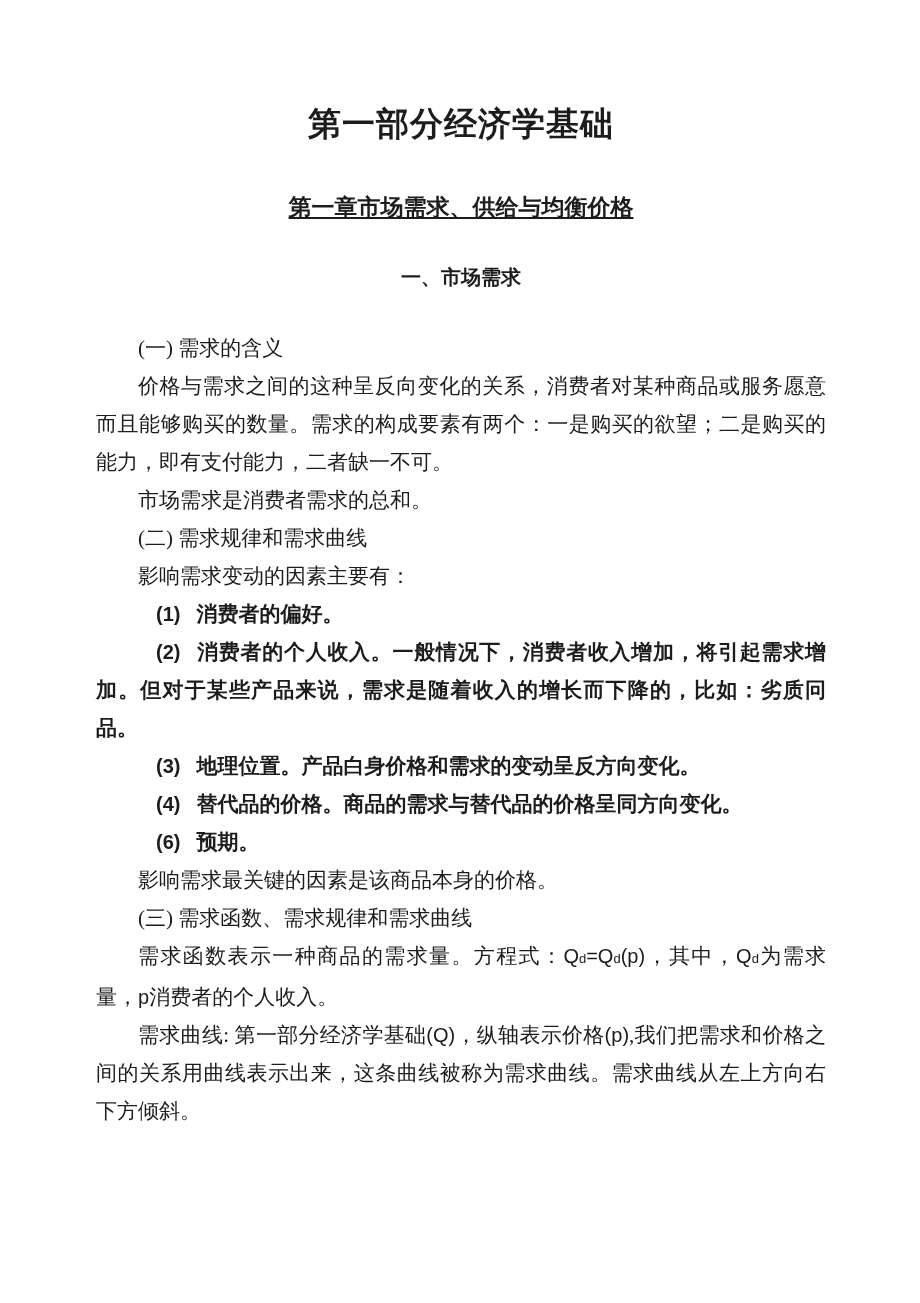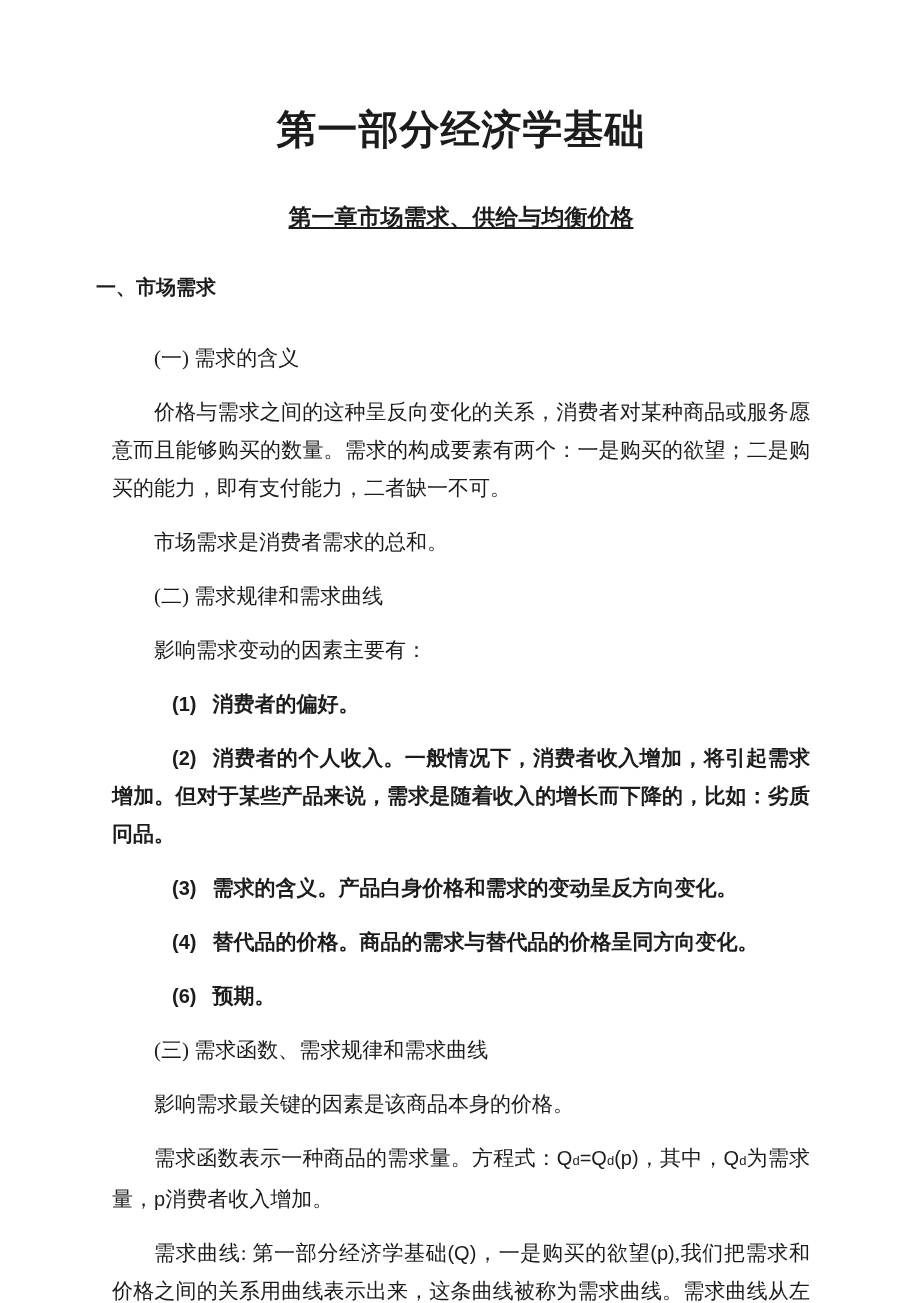--- a/index.html
+++ b/index.html
@@ -14,43 +14,43 @@
     color: #1c1c1c;
     overflow: hidden;
   }
   .page {
     width: 730px;
     padding: 0 94px 0 96px;
   }
   .h1 {
     margin: 102px 0 0 0;
     text-align: center;
-    font-size: 40px;
+    font-size: 33px;
     font-weight: 700;
     letter-spacing: 1px;
   }
   .h2 {
     margin: 45px 0 0 0;
     text-align: center;
     font-size: 23px;
     font-weight: 700;
     text-decoration: underline;
   }
   .h3 {
     margin: 41px 0 0 0;
-    text-align: left;
+    text-align: center;
     font-size: 20px;
     font-weight: 700;
   }
   .content {
     margin-top: 38px;
     font-size: 21px;
   }
   .content p {
-    margin: 16px;
+    margin: 0;
     line-height: 38px;
     text-align: justify;
     text-justify: inter-ideograph;
   }
   p.ind { text-indent: 42px; }
   p.li  { text-indent: 60px; font-weight: bold; }
   .num {
     font-family: "Liberation Sans", sans-serif;
     font-size: 20px;
     margin-right: 16px;
@@ -84,31 +84,31 @@
     <p class="ind">市场需求是消费者需求的总和。</p>
 
     <p class="ind">(二) 需求规律和需求曲线</p>
 
     <p class="ind">影响需求变动的因素主要有：</p>
 
     <p class="li"><span class="num">(1)</span><span>消费者的偏好。</span></p>
 
     <p class="li"><span class="num">(2)</span><span>消费者的个人收入。一般情况下，消费者收入增加，将引起需求增加。但对于某些产品来说，需求是随着收入的增长而下降的，比如：劣质冋品。</span></p>
 
-    <p class="li"><span class="num">(3)</span><span>需求的含义。产品白身价格和需求的变动呈反方向变化。</span></p>
+    <p class="li"><span class="num">(3)</span><span>地理位置。产品白身价格和需求的变动呈反方向变化。</span></p>
 
     <p class="li"><span class="num">(4)</span><span>替代品的价格。商品的需求与替代品的价格呈同方向变化。</span></p>
 
 
     <p class="li"><span class="num">(6)</span><span>预期。</span></p>
 
 
+    <p class="ind">影响需求最关键的因素是该商品本身的价格。</p>
+
     <p class="ind">(三) 需求函数、需求规律和需求曲线</p>
 
-    <p class="ind">影响需求最关键的因素是该商品本身的价格。</p>
-
-    <p class="ind"><span>需求函数表示一种商品的需求量。方程式：</span><span class="lat">Q</span><span class="sub">d</span><span class="lat">=</span><span class="lat">Q</span><span class="sub">d</span><span class="lat">(p)</span><span>，其中，</span><span class="lat">Q</span><span class="sub">d</span><span>为需求量，</span><span class="lat">p</span><span>消费者收入增加。</span></p>
+    <p class="ind"><span>需求函数表示一种商品的需求量。方程式：</span><span class="lat">Q</span><span class="sub">d</span><span class="lat">=</span><span class="lat">Q</span><span class="sub">d</span><span class="lat">(p)</span><span>，其中，</span><span class="lat">Q</span><span class="sub">d</span><span>为需求量，</span><span class="lat">p</span><span>消费者的个人收入。</span></p>
 
 
-    <p class="ind"><span>需求曲线: 第一部分经济学基础</span><span class="lat">(Q)</span><span>，一是购买的欲望</span><span class="lat">(p)</span><span>,我们把需求和价格之间的关系用曲线表示出来，这条曲线被称为需求曲线。需求曲线从左上方向右下方倾斜。</span></p>
+    <p class="ind"><span>需求曲线: 第一部分经济学基础</span><span class="lat">(Q)</span><span>，纵轴表示价格</span><span class="lat">(p)</span><span>,我们把需求和价格之间的关系用曲线表示出来，这条曲线被称为需求曲线。需求曲线从左上方向右下方倾斜。</span></p>
 
   </div>
 </div>
 
 </body></html>

